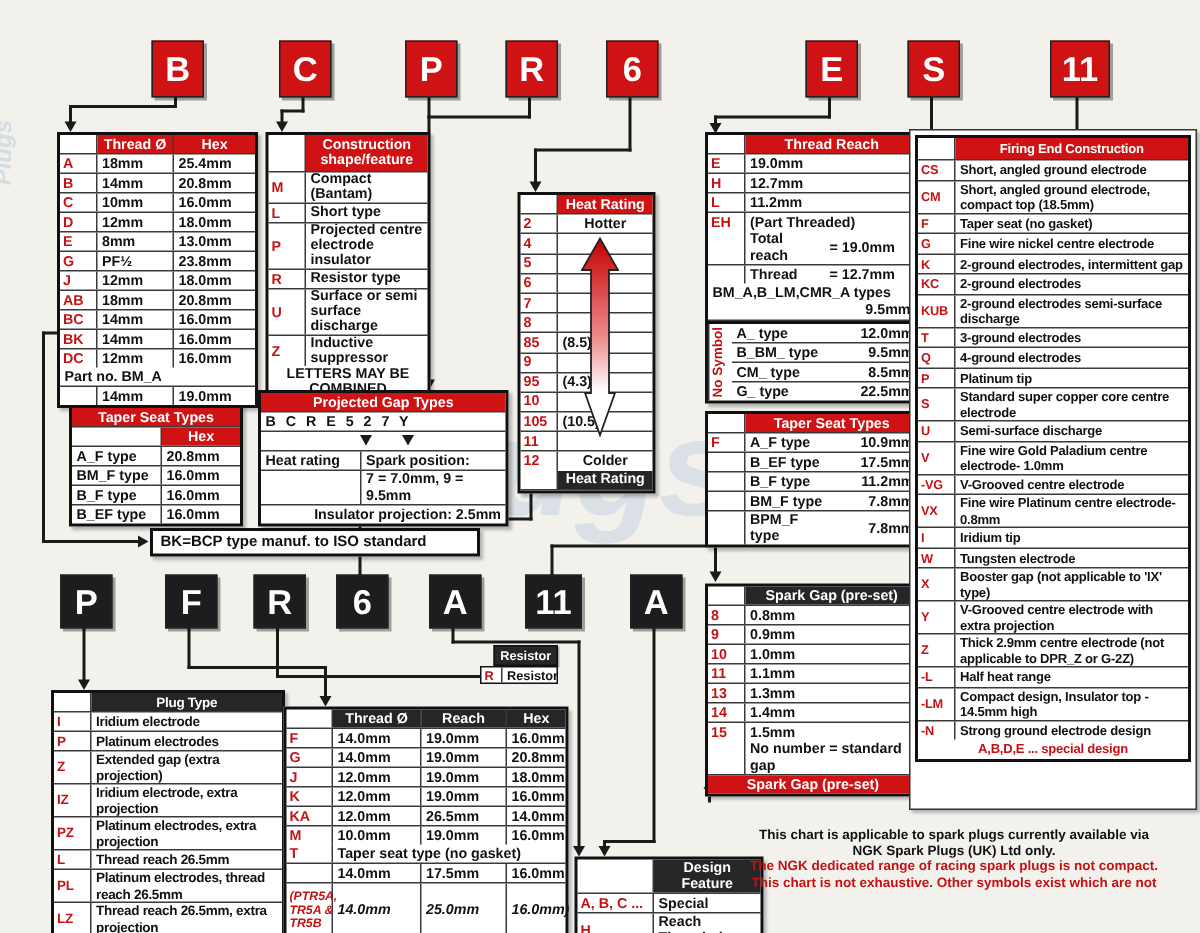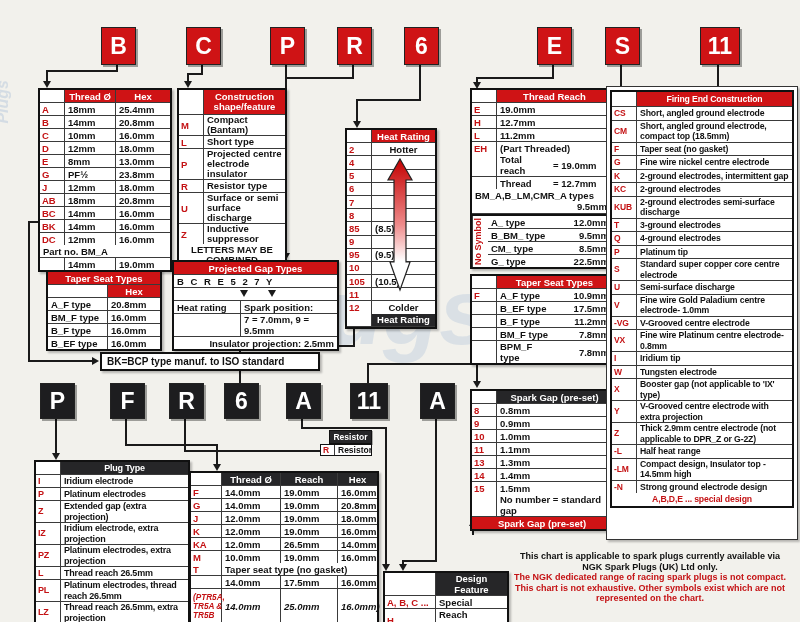--- a/index.html
+++ b/index.html
@@ -44,21 +44,21 @@
   #firing-tbl .code{width:20px;font-size:8.5px;}
   #plug-tbl{font-size:9px;letter-spacing:-0.2px;line-height:10.5px;}
   #bt-tbl .c1{width:52px;flex:none;}
   #bt-tbl .c2{width:50px;flex:none;}
   #bt-tbl .c3{flex:1;}
   #bt-tbl .codew{width:26px;}
   #resistor-box{position:absolute;left:320px;top:430px;width:52px;font-size:8.5px;}
   #resistor-box .rhead{margin-left:9px;background:#262628;color:#fff;border:1px solid #111;padding:1px 3px;text-align:center;box-shadow:1px 1px 0 rgba(0,0,0,.3);}
   #resistor-box .rrow{background:#fff;border:1.5px solid #111;display:flex;}
   #design-tbl .dcode{width:46px;flex:none;color:#c41214;border-right:1px solid #3a3a3a;padding:0 2px;display:flex;align-items:center;}
-  #footer-text{position:absolute;left:502px;top:551px;width:296px;text-align:center;font-size:9px;line-height:10.6px;}
+  #footer-text{position:absolute;left:488px;top:551px;width:296px;text-align:center;font-size:9px;line-height:10.6px;}
   #bk-note{position:absolute;left:100px;top:352px;width:206px;background:#fff;border:2px solid #111;
     font-size:10px;display:flex;align-items:center;padding:2px 5px;box-shadow:2px 2px 2px rgba(0,0,0,.25);}
   #projgap .pg-arrows{display:flex;min-height:12px;border-bottom:1px solid #3a3a3a;position:relative;}
   #projgap .pg-arrows .arrd{position:absolute;top:2px;}
 </style>
 </head>
 <body>
 
 <div id="page">
 
@@ -354,21 +354,21 @@
         <div class="trow">
         <span class="code">85</span>
         <span class="cell grow">(8.5)</span>
       </div>
         <div class="trow">
         <span class="code">9</span>
         <span class="cell grow"></span>
       </div>
         <div class="trow">
         <span class="code">95</span>
-        <span class="cell grow">(9.5)</span>
+        <span class="cell grow">(4.3)</span>
       </div>
         <div class="trow">
         <span class="code">10</span>
         <span class="cell grow"></span>
       </div>
         <div class="trow">
         <span class="code">105</span>
         <span class="cell grow">(10.5)</span>
       </div>
         <div class="trow">
@@ -778,16 +778,15 @@
         <span class="cell grow">Reach Threaded</span>
       </div>
       </div>
   </div>
 
   <div id="footer-text">
     <div>This chart is applicable to spark plugs currently available via</div>
     <div>NGK Spark Plugs (UK) Ltd only.</div>
     <div class="red">The NGK dedicated range of racing spark plugs is not compact.</div>
     <div class="red">This chart is not exhaustive. Other symbols exist which are not</div>
-    <div class="red">represented on the chart.</div>
   </div>
 
 </div>
 
 </body></html>

